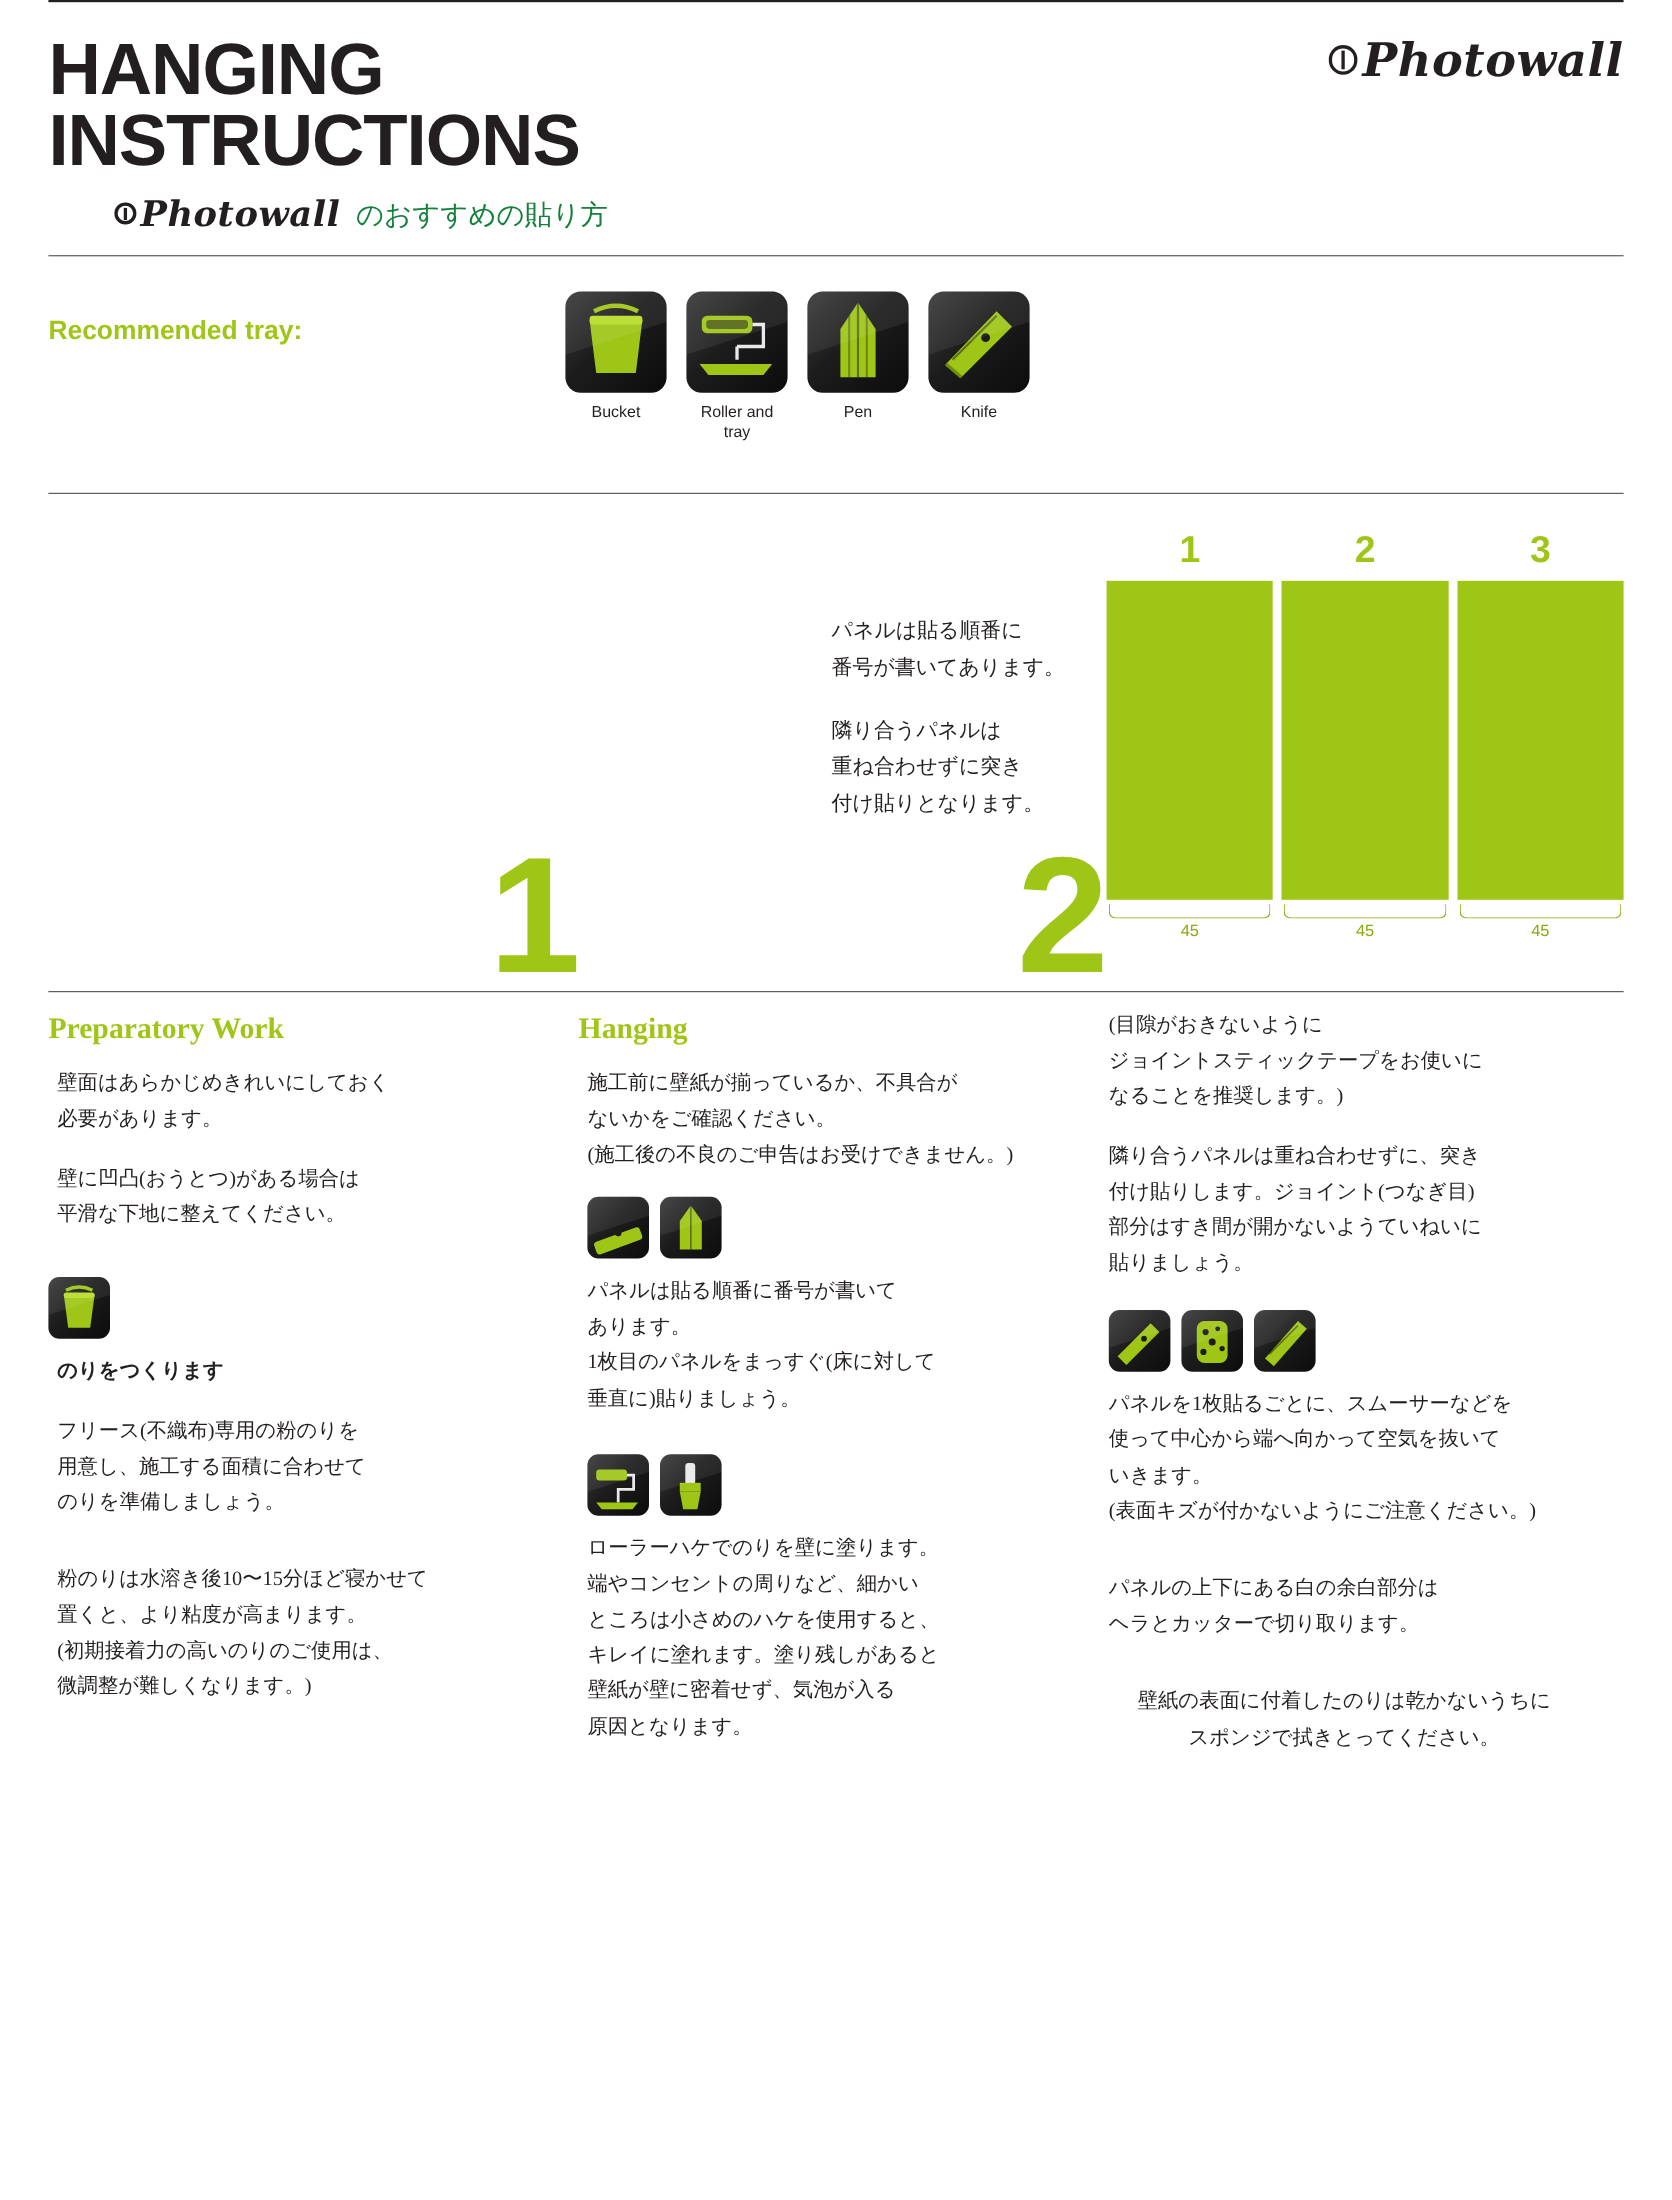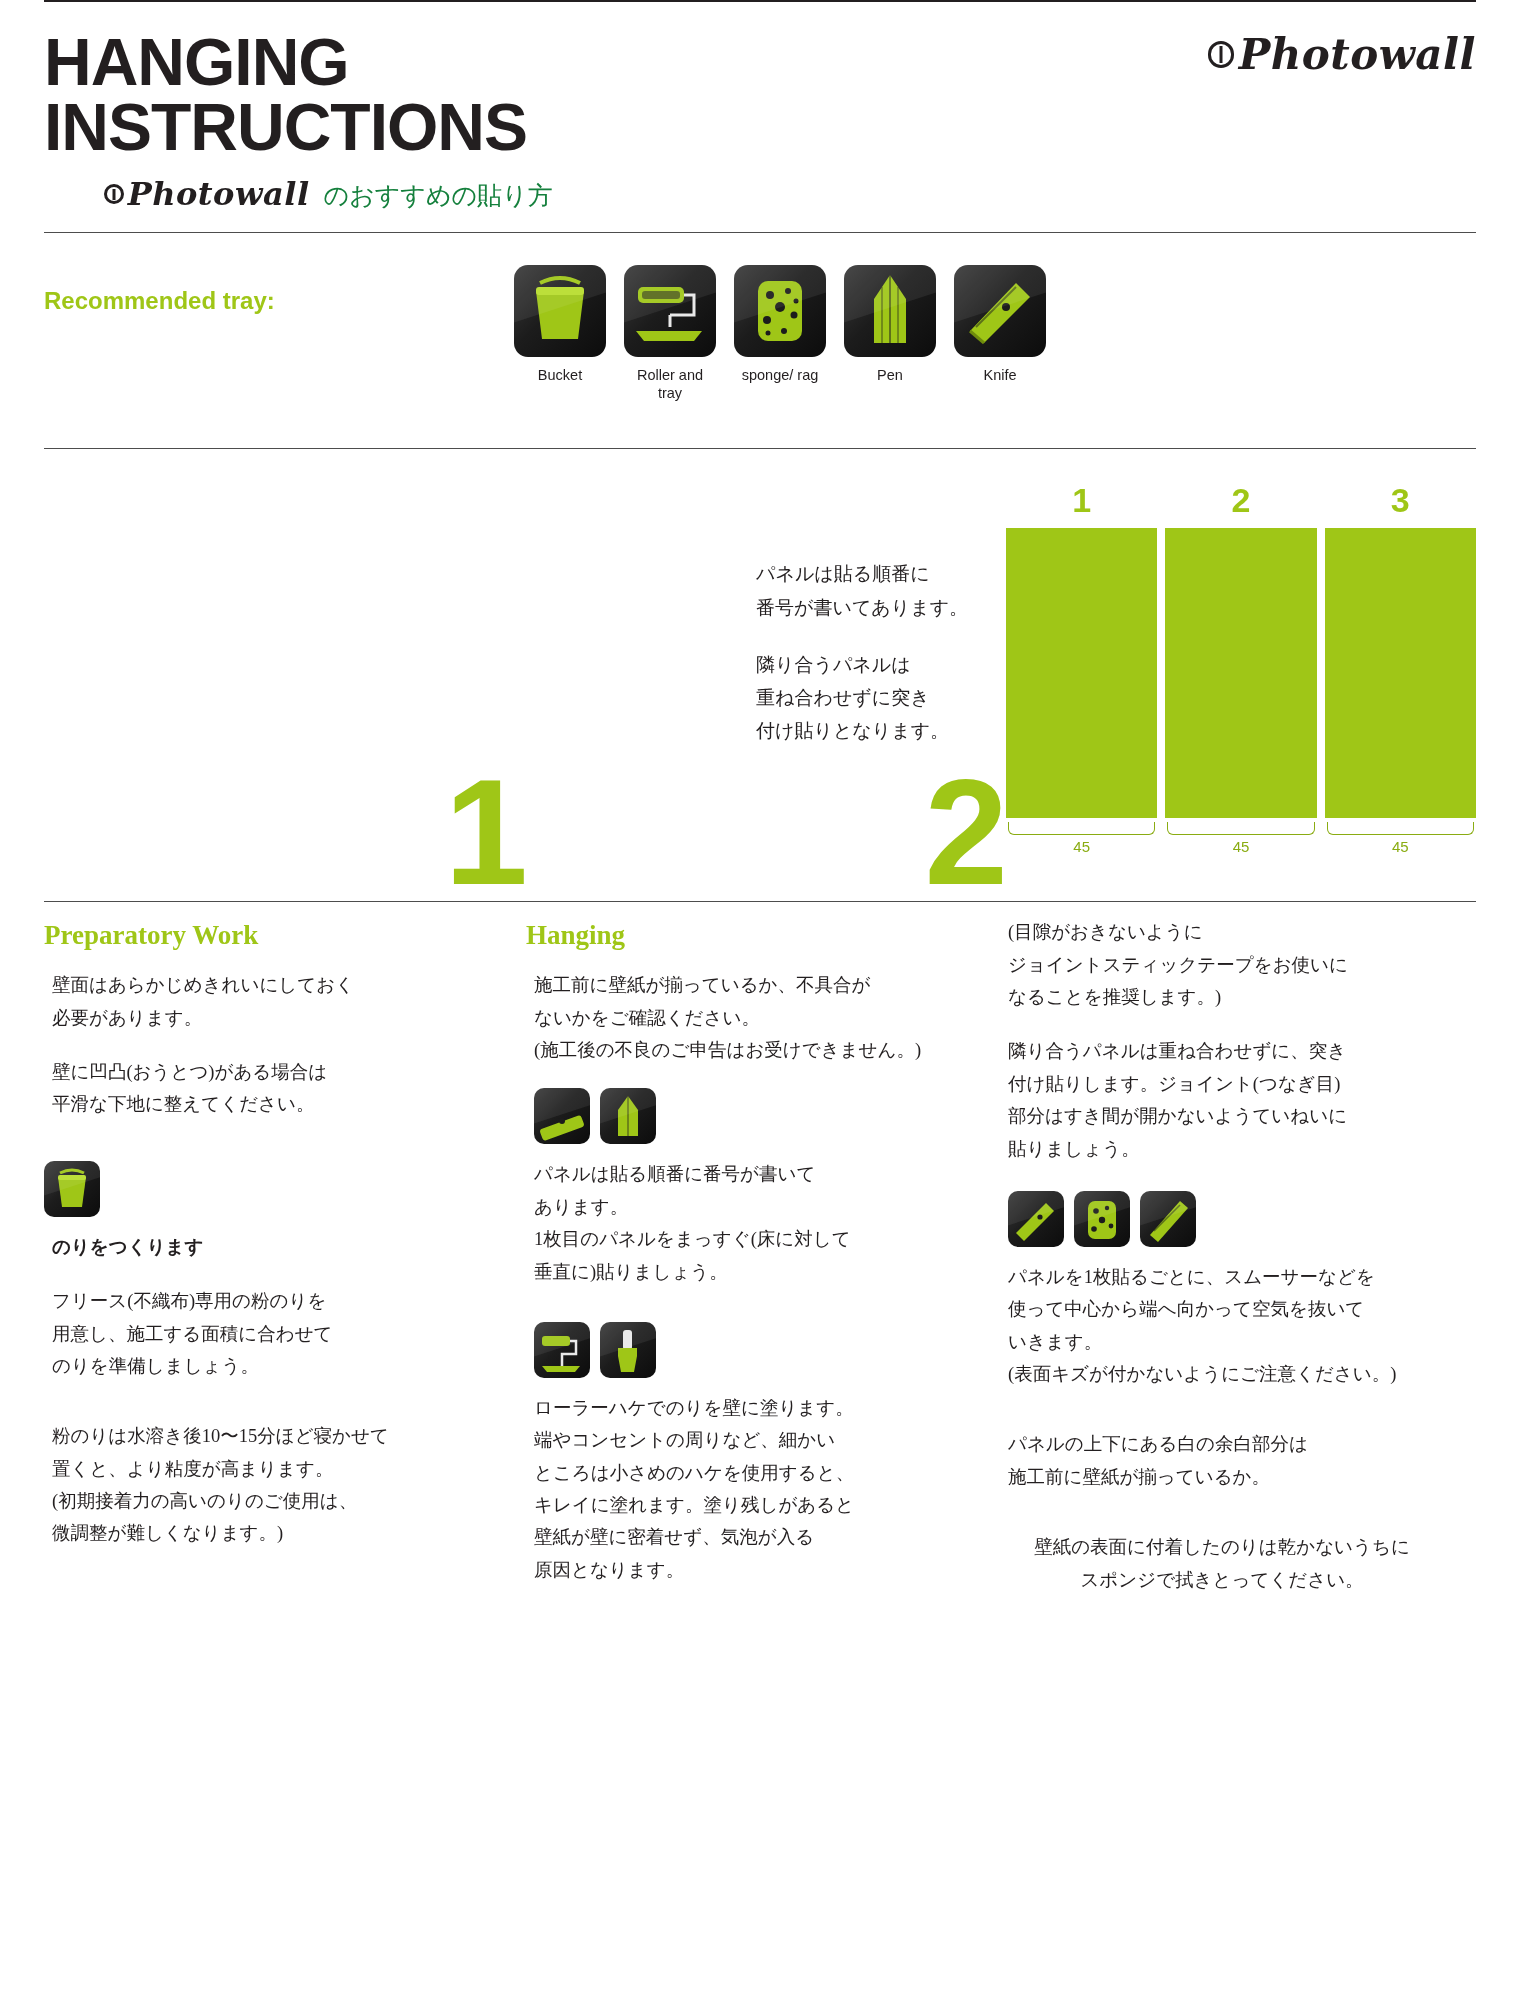--- a/index.html
+++ b/index.html
@@ -349,36 +349,20 @@
               <rect x="14" y="22" width="46" height="16" rx="5" fill="#9fc617"></rect>
               <rect x="18" y="26" width="38" height="8" rx="3" fill="#1c1c1c" opacity="0.55"></rect>
               <path d="M60 30 L70 30 L70 50 L46 50" stroke="#e9e9e9" stroke-width="3" fill="none"></path>
               <path d="M46 50 L46 62" stroke="#e9e9e9" stroke-width="3" fill="none"></path>
               <path d="M12 66 L78 66 L70 76 L20 76 Z" fill="#9fc617"></path>
             </svg>
           </div>
           <div class="tool-caption">Roller and tray</div>
         </div>
 
-        <div class="tool">
-          <div class="tool-box">
-            <svg class="tool-svg" viewBox="0 0 92 92">
-              <rect x="24" y="16" width="44" height="60" rx="10" fill="#9fc617"></rect>
-              <circle cx="36" cy="30" r="4" fill="#1c1c1c"></circle>
-              <circle cx="54" cy="26" r="3" fill="#1c1c1c"></circle>
-              <circle cx="46" cy="42" r="5" fill="#1c1c1c"></circle>
-              <circle cx="60" cy="50" r="3.5" fill="#1c1c1c"></circle>
-              <circle cx="33" cy="55" r="4" fill="#1c1c1c"></circle>
-              <circle cx="50" cy="66" r="3" fill="#1c1c1c"></circle>
-              <circle cx="62" cy="36" r="2.5" fill="#1c1c1c"></circle>
-              <circle cx="34" cy="68" r="2.5" fill="#1c1c1c"></circle>
-            </svg>
-          </div>
-          <div class="tool-caption">sponge/ rag</div>
-        </div>
 
         <div class="tool">
           <div class="tool-box">
             <svg class="tool-svg" viewBox="0 0 92 92">
               <path d="M46 10 L62 34 L62 78 L30 78 L30 34 Z" fill="#9fc617"></path>
               <path d="M46 10 L46 78" stroke="#1c1c1c" stroke-width="2" opacity="0.5"></path>
               <path d="M38 22 L38 78" stroke="#1c1c1c" stroke-width="2" opacity="0.35"></path>
               <path d="M54 22 L54 78" stroke="#1c1c1c" stroke-width="2" opacity="0.35"></path>
             </svg>
           </div>
@@ -560,21 +544,21 @@
             </svg>
           </div>
         </div>
 
         <p style="white-space:pre-line;">パネルを1枚貼るごとに、スムーサーなどを
 使って中心から端へ向かって空気を抜いて
 いきます。
 (表面キズが付かないようにご注意ください。)</p>
         <div class="spacer-sm"></div>
         <p style="white-space:pre-line;">パネルの上下にある白の余白部分は
-施工前に壁紙が揃っているか。</p>
+ヘラとカッターで切り取ります。</p>
         <div class="spacer-sm"></div>
         <p style="white-space:pre-line;text-align:center;">壁紙の表面に付着したのりは乾かないうちに
 スポンジで拭きとってください。</p>
       </div>
 
     </div>
   </div>
 
 </div>
 

